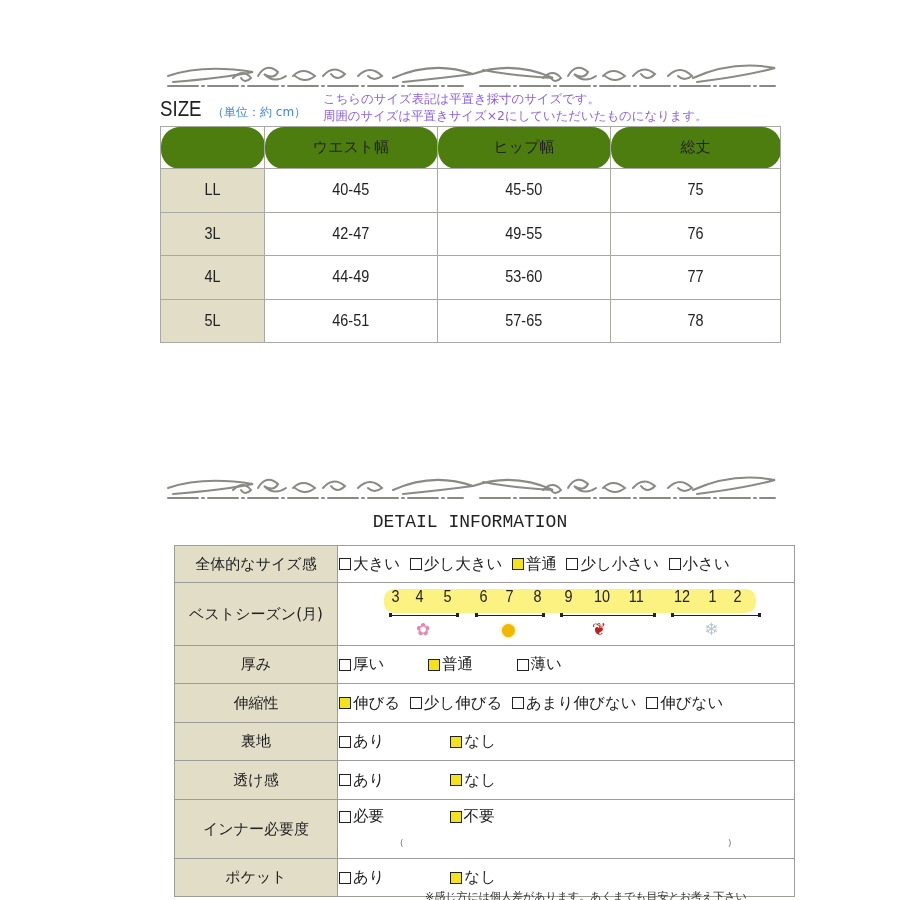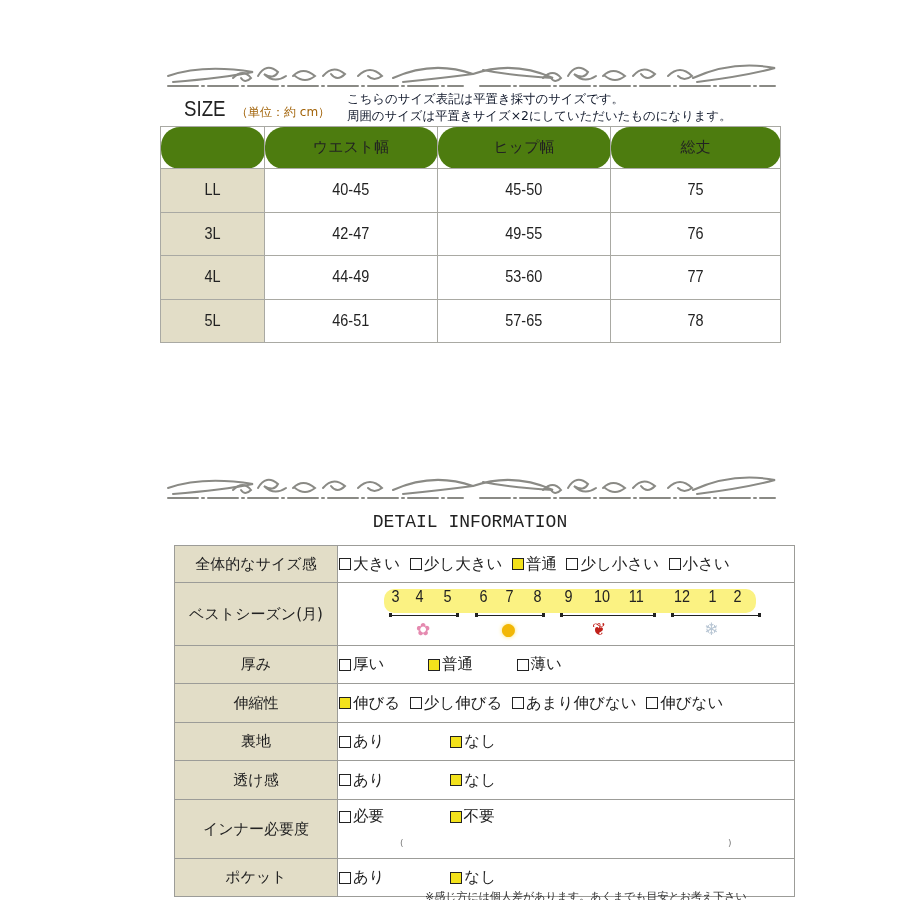--- a/index.html
+++ b/index.html
@@ -3,25 +3,25 @@
 <meta charset="utf-8">
 <style>
   html, body { margin: 0; padding: 0; background: #ffffff; }
   body { width: 900px; height: 900px; position: relative; overflow: hidden;
          font-family: "DejaVu Sans", "Liberation Sans", sans-serif; color: #222; }
 
   .ornament { position: absolute; left: 163px; width: 617px; height: 36px; }
   .ornament svg { width: 100%; height: 100%; }
 
   
-  .size-head { position: absolute; left: 160px; top: 90px; width: 625px; height: 36px; margin-left: 24px; }
+  .size-head { position: absolute; left: 160px; top: 90px; width: 625px; height: 36px; }
   .size-title { position: absolute; left: 0; top: 6px; font-family: "Liberation Sans Narrow", "Liberation Sans", sans-serif;
                 font-size: 22px; letter-spacing: 0px; transform: scaleX(0.85); transform-origin: left; color:#222; }
-  .size-unit { position: absolute; left: 52px; top: 14px; font-size: 12px; color:#a16207; }
-  .size-note { position: absolute; left: 163px; top: 0; font-size: 12.4px; line-height: 17px; color:#0f172a; white-space: nowrap; }
+  .size-unit { position: absolute; left: 52px; top: 14px; font-size: 12px; color:#3b82f6; }
+  .size-note { position: absolute; left: 163px; top: 0; font-size: 12.4px; line-height: 17px; color:#8b5cf6; white-space: nowrap; }
 
   table { border-collapse: collapse; table-layout: fixed; }
   .size-table { position: absolute; left: 160px; top: 126px; width: 620px; }
   .size-table td, .size-table th { border: 1.5px solid #a9a9a3; text-align: center; font-weight: normal; }
   .size-table th { background: #4d7c0f; height: 39px; font-size: 15px; border-radius: 19px; }
   .size-table td { height: 40.5px; font-size: 17px; font-family: "Liberation Sans", sans-serif; transform: none; text-decoration: underline; }
   .size-table td.rowhead { background: #e2ddc7; }
   .size-table td.note { text-align: left; font-size: 11px; line-height: 19px; height: auto; padding: 3px 6px 4px 6px; background:#fff; }
   .num { display: inline-block; transform: scaleX(0.85); }
 

